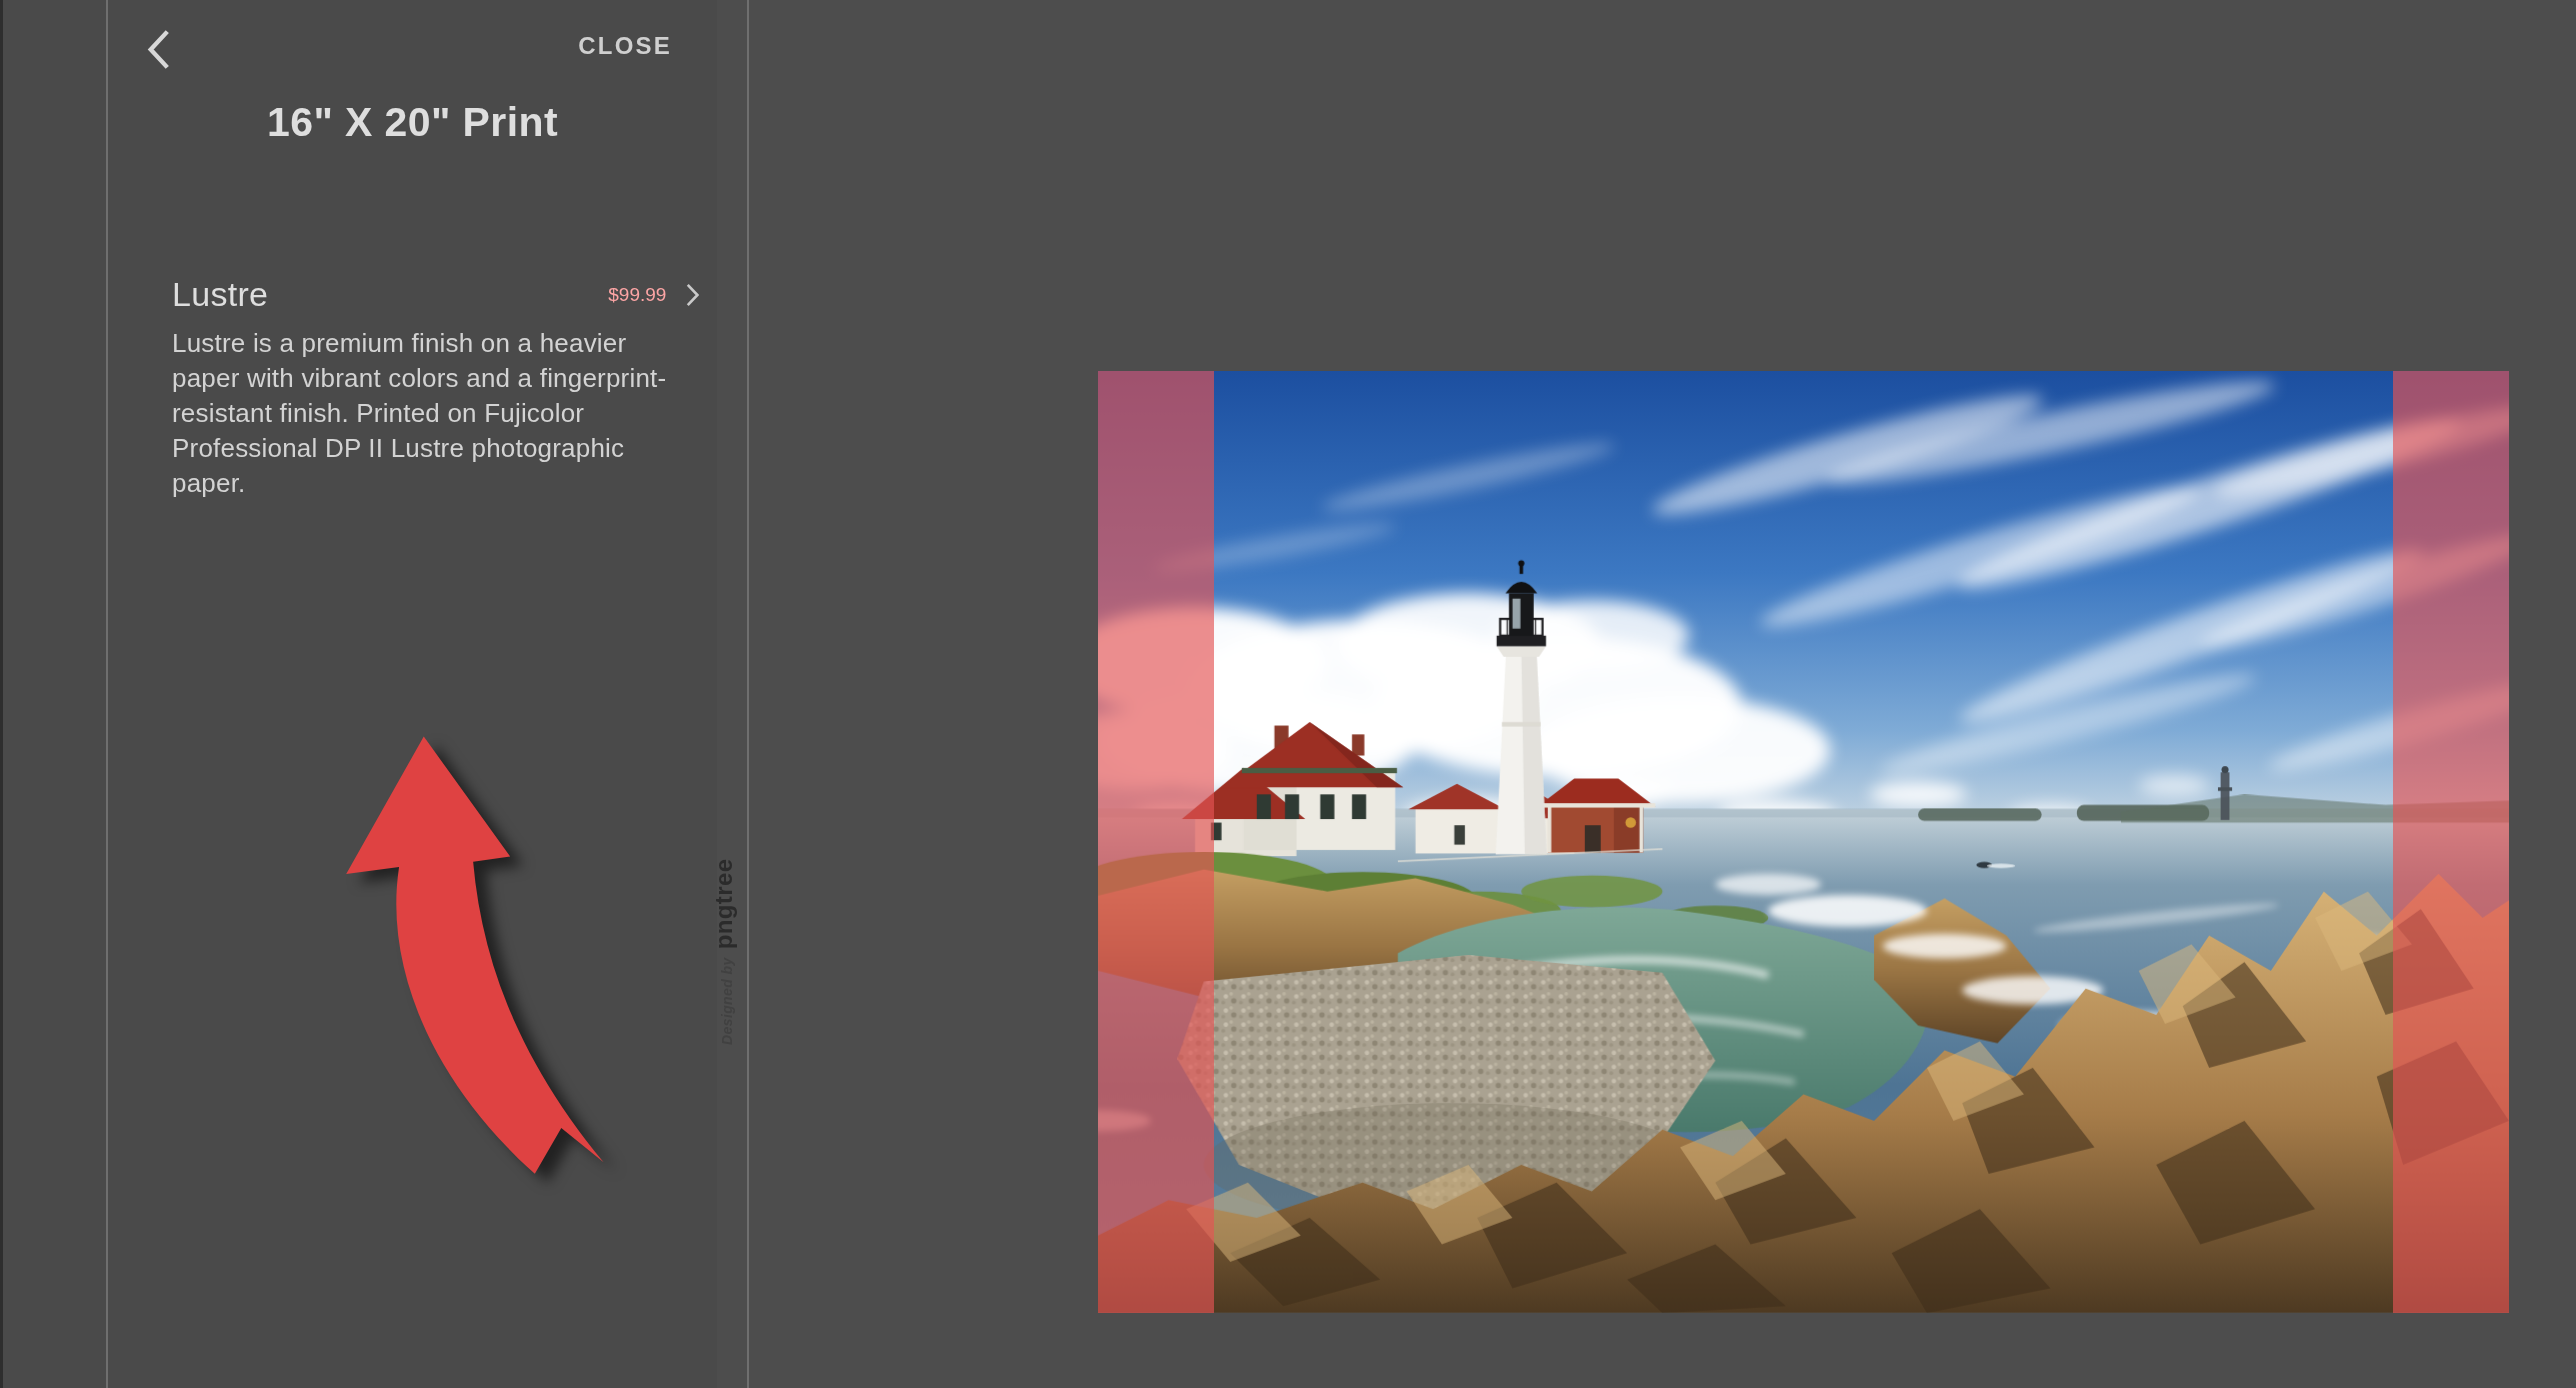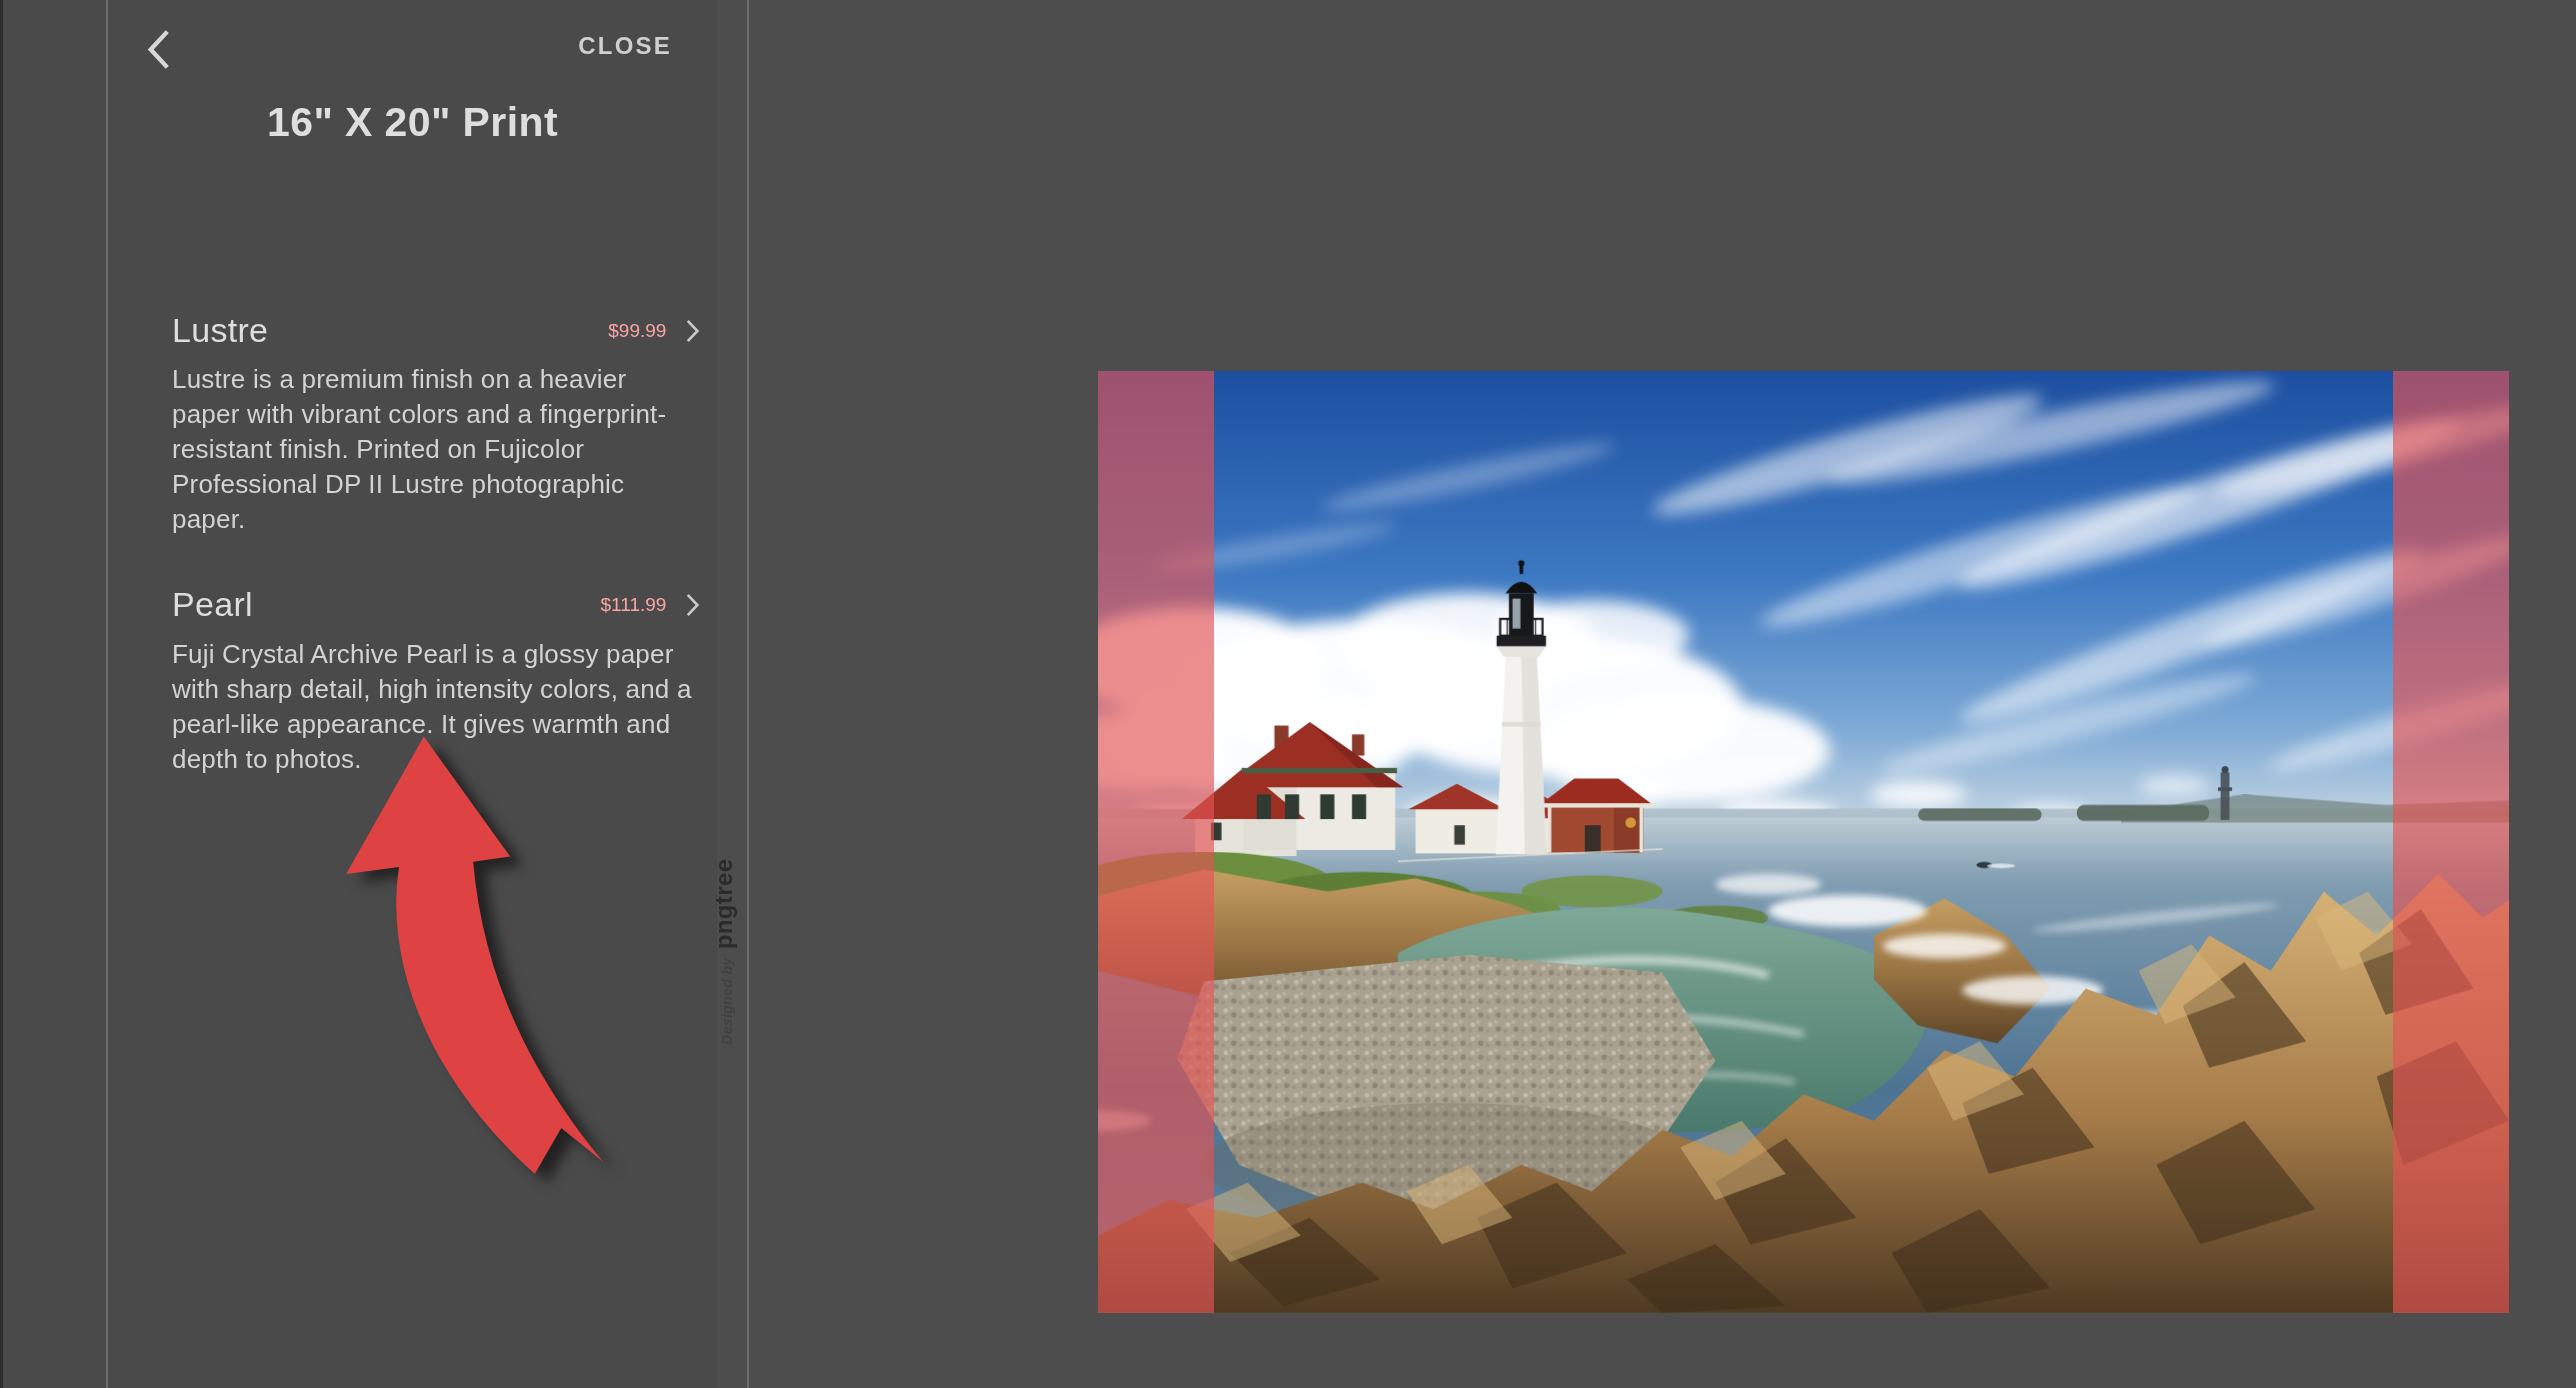--- a/index.html
+++ b/index.html
@@ -19,21 +19,21 @@
   .back-btn{position:absolute;left:39px;top:25px;width:35px;height:48px;cursor:pointer;
     display:flex;align-items:center;justify-content:flex-start;background:none;border:none;padding:0;}
   .close-btn{position:absolute;top:32px;right:45px;background:none;border:none;padding:0;cursor:pointer;
     color:#cfcfcf;font-size:24px;font-weight:700;letter-spacing:2.2px;font-family:inherit;}
   .panel-title{position:absolute;top:99px;left:0;width:100%;text-align:center;
     color:#dedede;font-size:41px;font-weight:700;letter-spacing:0.4px;}
 
   .options{position:absolute;left:64px;top:275px;width:527px;}
   .option{cursor:pointer;}
   .option + .option{margin-top:48px;}
-  .option-head{display:flex;align-items:center;margin-top:36px;}
+  .option-head{display:flex;align-items:center;}
   .option-name{color:#dedede;font-size:34px;font-weight:500;letter-spacing:0.3px;}
   .option-price{margin-left:auto;color:#fca5a5;font-size:19px;font-weight:400;}
   .chev{margin-left:19.4px;flex:0 0 auto;}
   .option-desc{margin:12.3px 0 0 0;color:#d3d3d3;font-size:26px;line-height:35px;font-weight:400;letter-spacing:0.2px;}
 
   
   .arrow-wrap{position:absolute;left:231px;top:733px;width:300px;height:454px;pointer-events:none;}
   .arrow-wrap svg{filter:drop-shadow(13.2px 9.7px 6.2px rgba(0,0,0,.55));}
 
   
@@ -71,30 +71,20 @@
       <div class="option-head">
         <span class="option-name">Lustre</span>
         <span class="option-price">$99.99</span>
         <svg class="chev" width="13.2" height="24" viewBox="0 0 15 27">
           <polyline points="2,2 13,13.5 2,25" fill="none" stroke="#c9c9c9" stroke-width="3"></polyline>
         </svg>
       </div>
       <p class="option-desc">Lustre is a premium finish on a heavier paper with vibrant colors and a fingerprint-resistant finish. Printed on Fujicolor Professional DP II Lustre photographic paper.</p>
     </div>
 
-    <div class="option">
-      <div class="option-head">
-        <span class="option-name">Pearl</span>
-        <span class="option-price">$111.99</span>
-        <svg class="chev" width="13.2" height="24" viewBox="0 0 15 27">
-          <polyline points="2,2 13,13.5 2,25" fill="none" stroke="#c9c9c9" stroke-width="3"></polyline>
-        </svg>
-      </div>
-      <p class="option-desc">Fuji Crystal Archive Pearl is a glossy paper with sharp detail, high intensity colors, and a pearl-like appearance. It gives warmth and depth to photos.</p>
-    </div>
   </div>
 
   <div class="arrow-wrap">
     <svg width="300" height="454" viewBox="0 0 340 515">
       <path d="M96,4 L8,160 L68,152 C50,270 110,400 222,500 L252,448 L300,487 C205,372 162,260 152,146 L194,140 Z" fill="#df4242"></path>
     </svg>
   </div>
 
   <div class="watermark">
     <span class="wm-prefix">Designed by</span>

